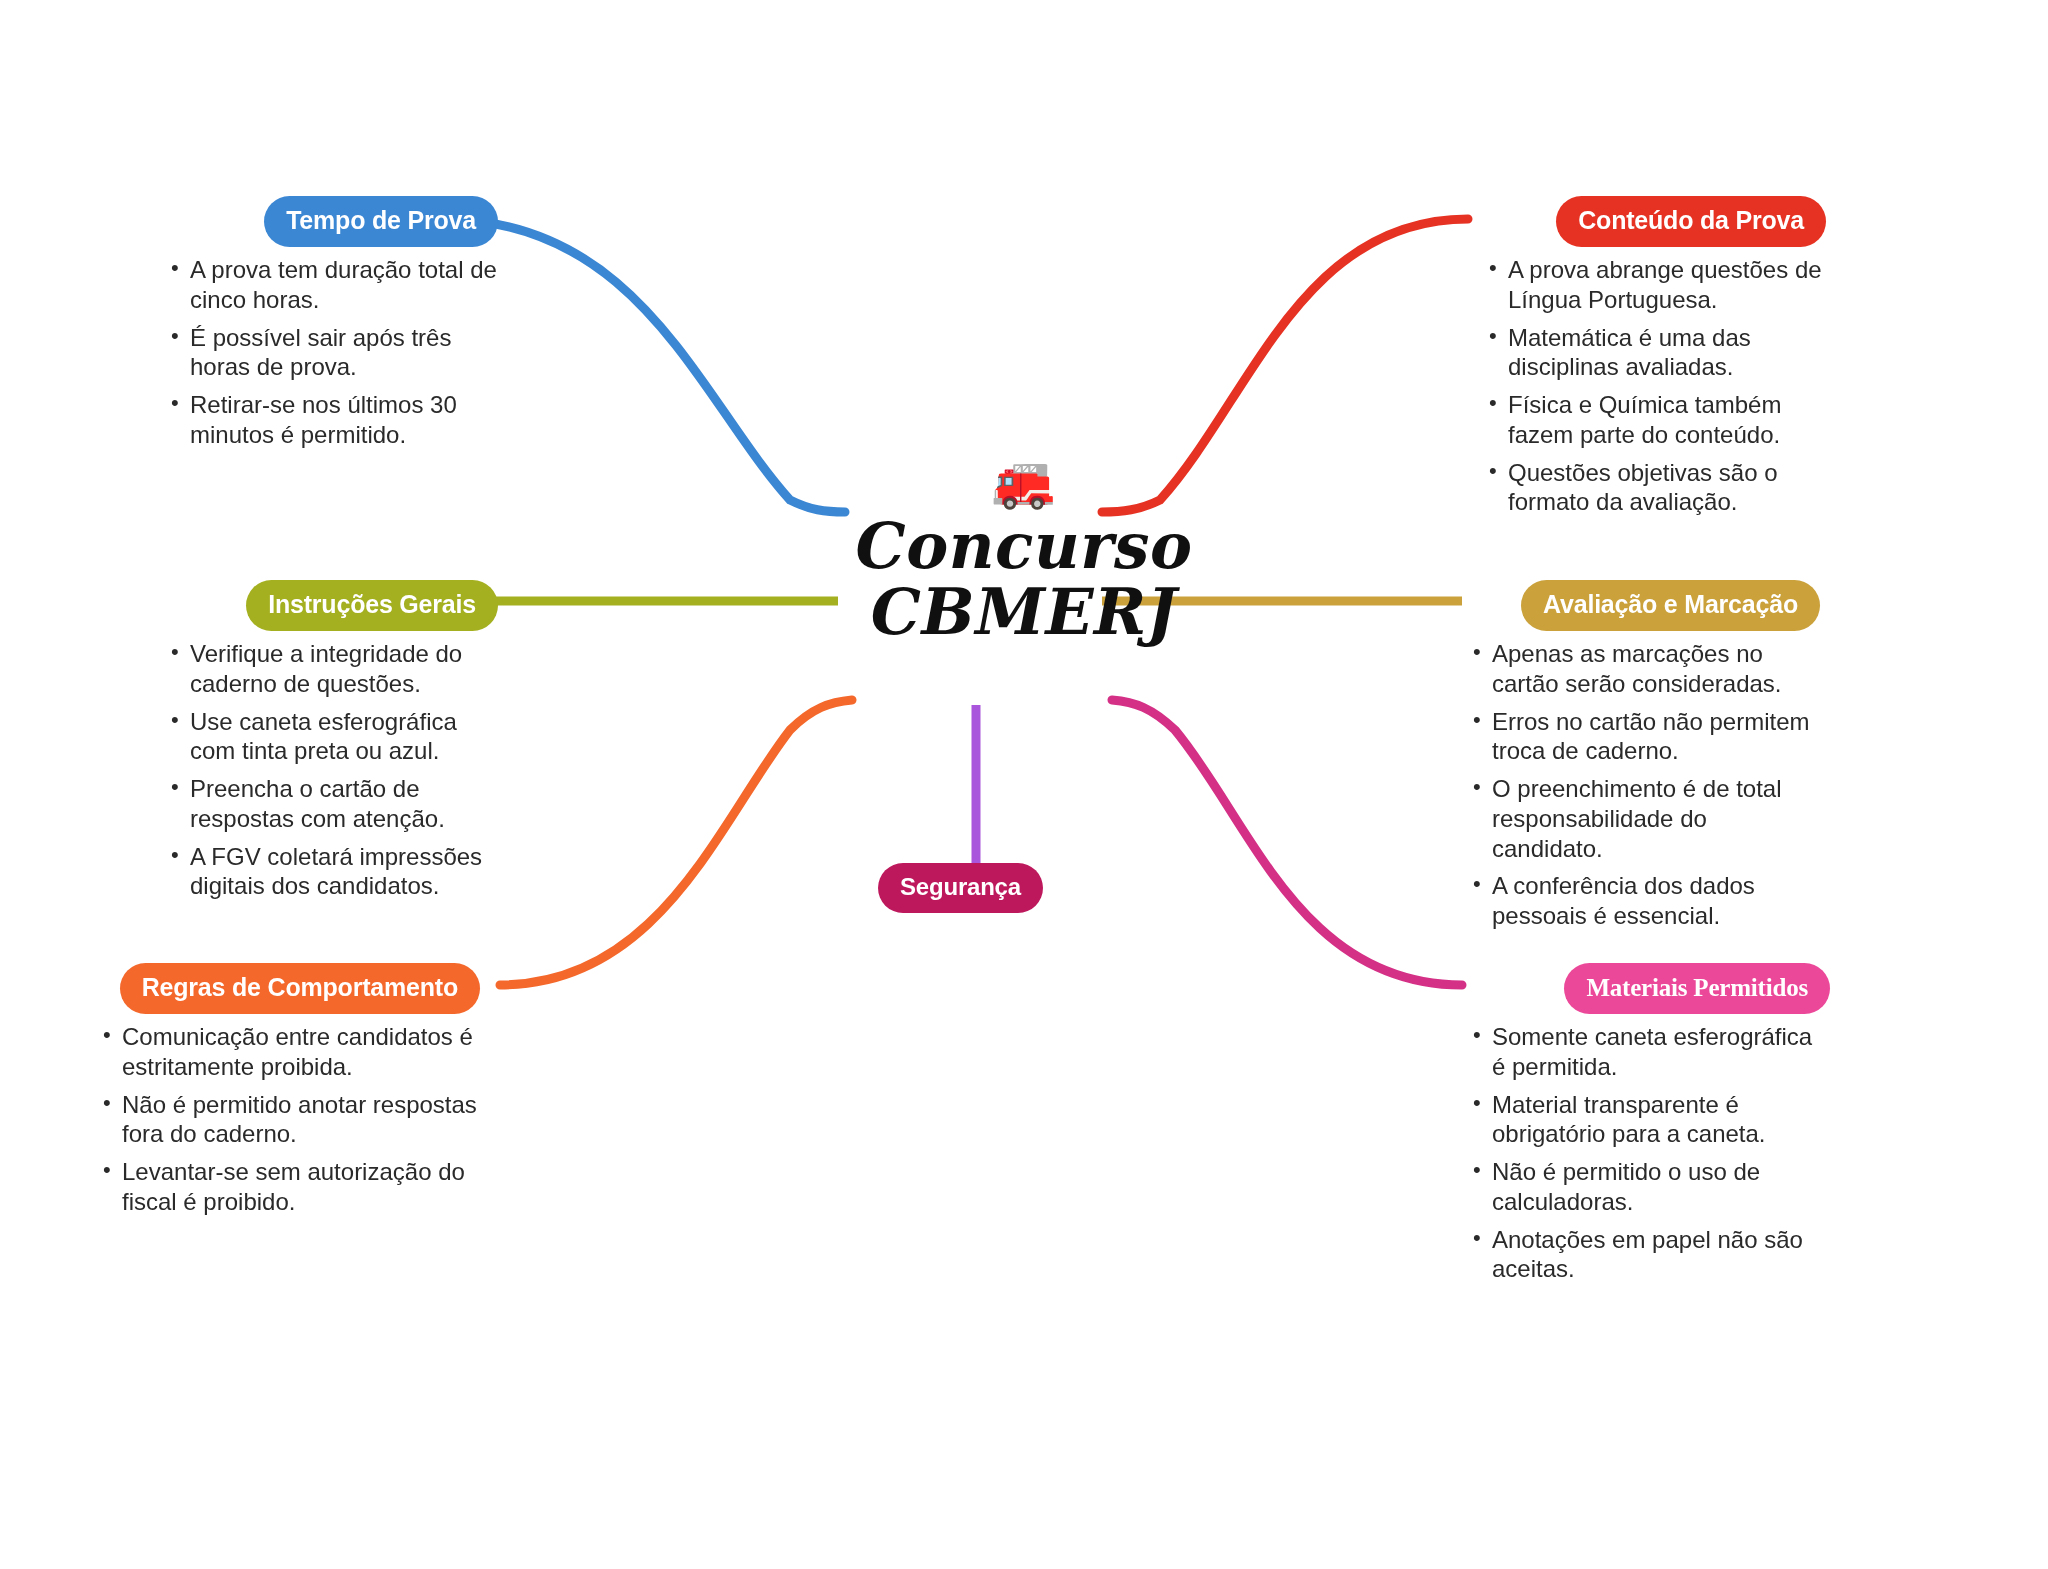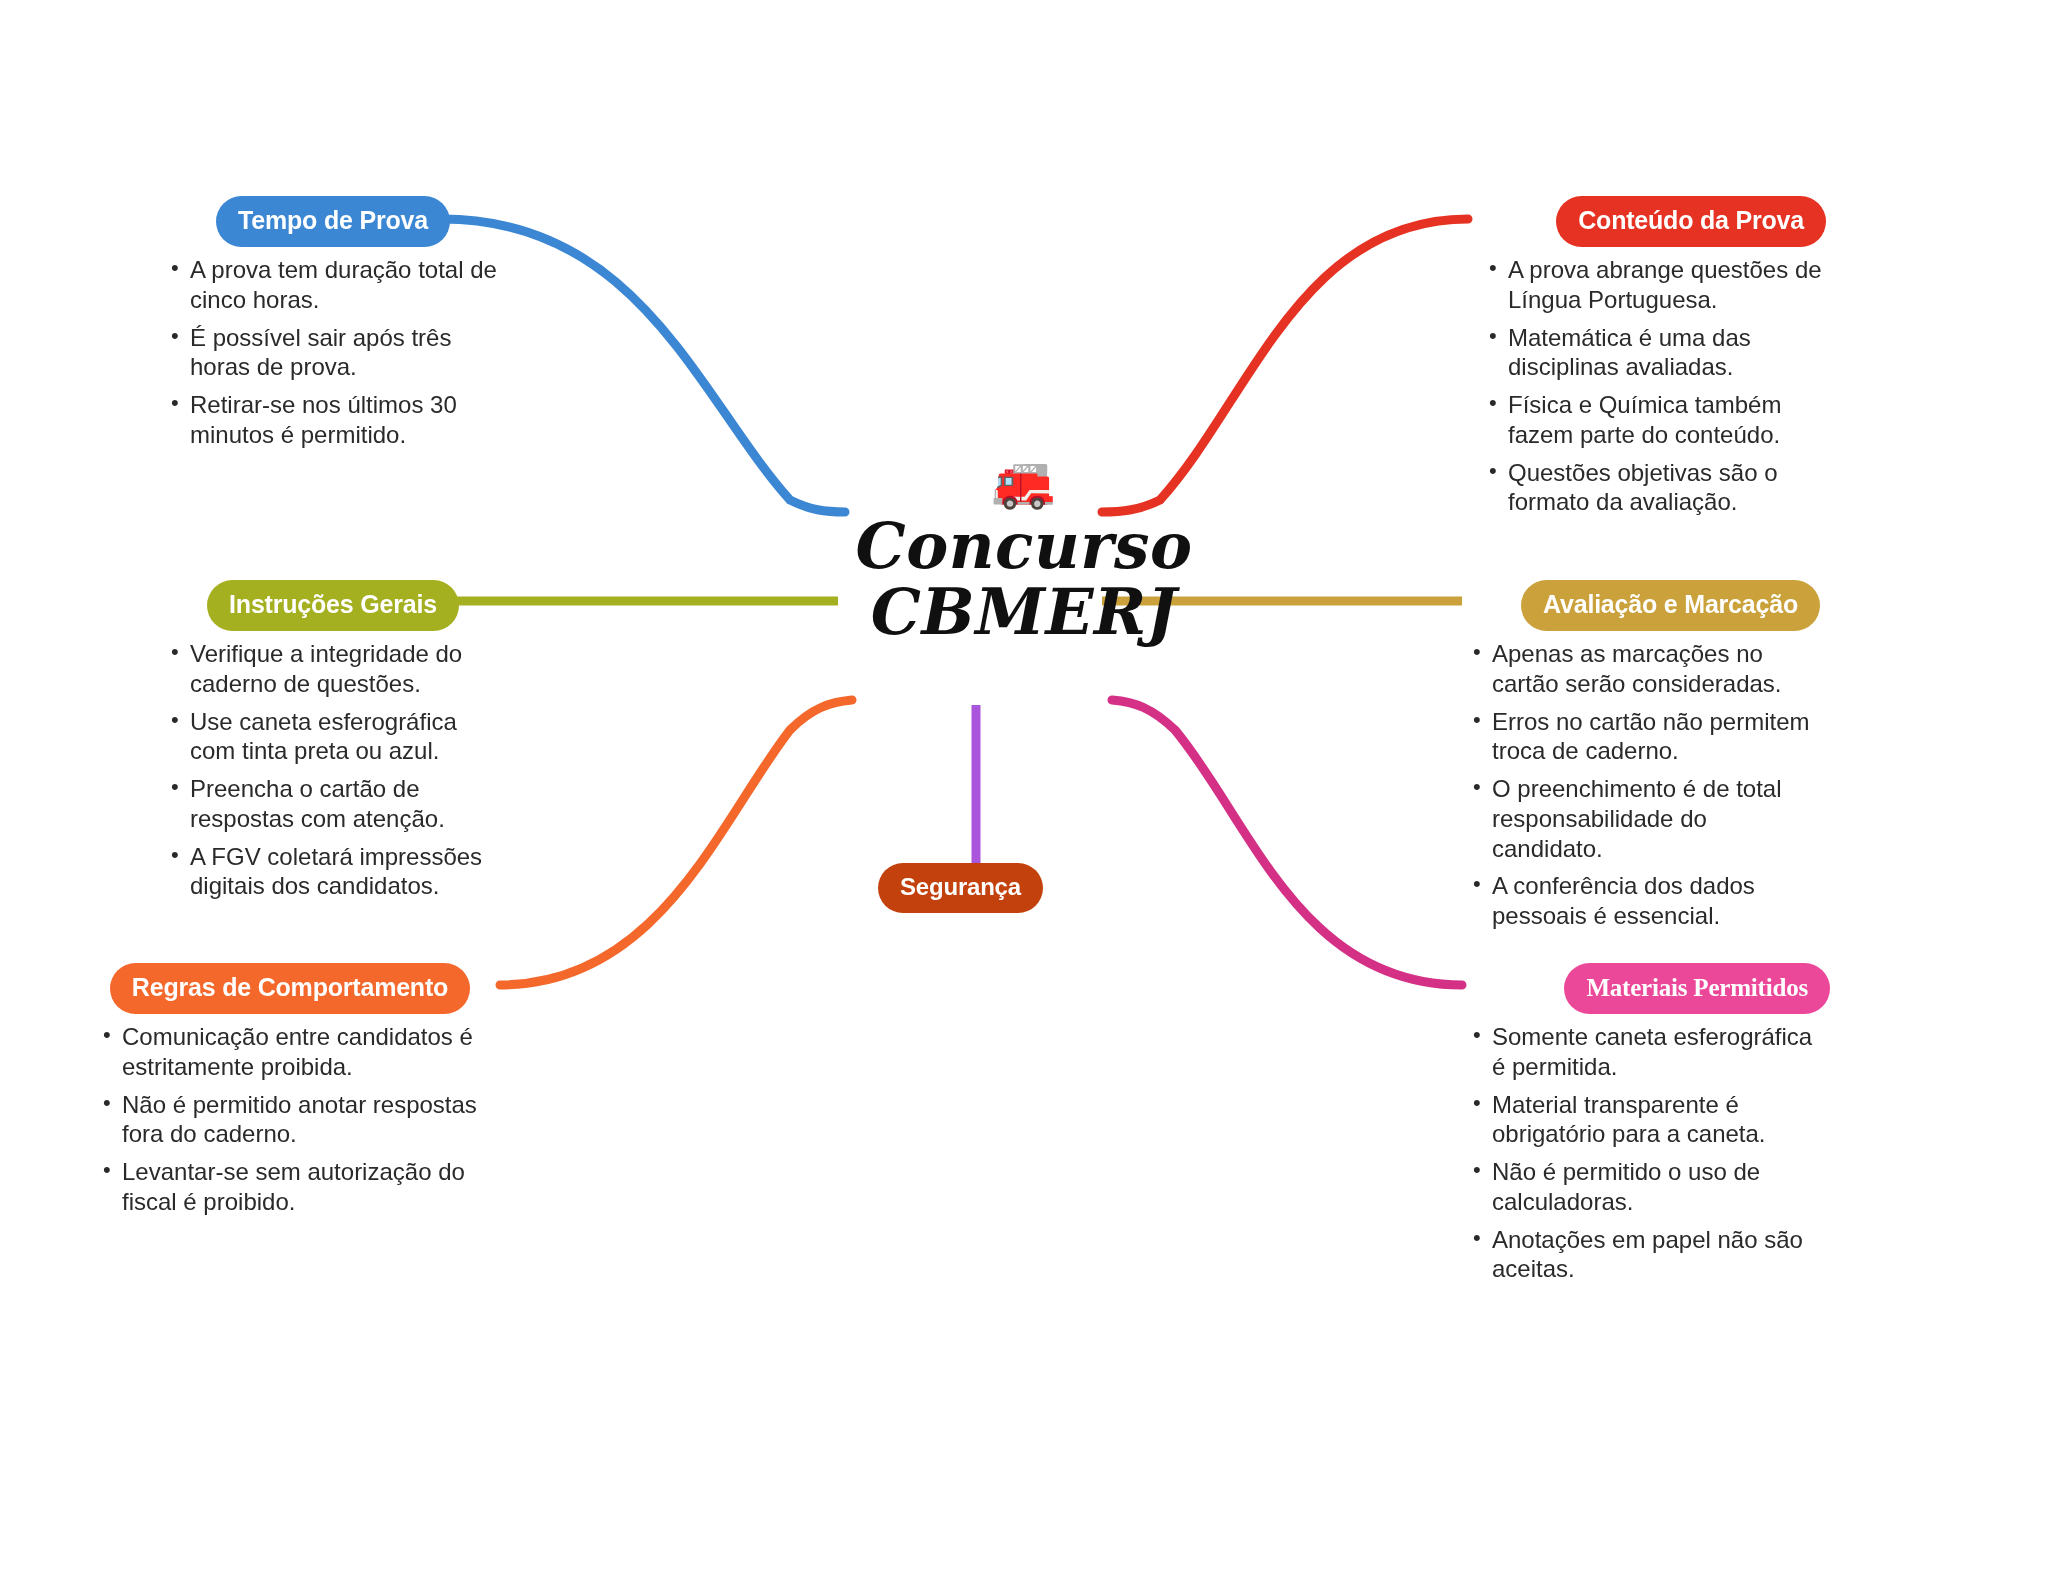--- a/index.html
+++ b/index.html
@@ -80,21 +80,21 @@
     letter-spacing: -0.2px;
   }
   .branch.right .pill-row {
     display: flex;
     justify-content: flex-end;
     align-items: center;
   }
   .branch.left .pill-row,
   .branch.center .pill-row {
     display: flex;
-    justify-content: center;
+    justify-content: flex-end;
   }
   .branch.center .pill-row {
     justify-content: flex-start;
   }
 
   ul.points {
     list-style: none;
     margin: 8px 0 0 0;
     padding: 0;
   }
@@ -220,17 +220,17 @@
     <ul class="points">
       <li>Somente caneta esferográfica é permitida.</li>
       <li>Material transparente é obrigatório para a caneta.</li>
       <li>Não é permitido o uso de calculadoras.</li>
       <li>Anotações em papel não são aceitas.</li>
     </ul>
   </div>
 
   <div class="branch center" id="branch-seguranca">
     <div class="pill-row">
-      <span class="pill" style="background-color: #c2410c;">Segurança</span>
+      <span class="pill" style="background-color: #be185d;">Segurança</span>
     </div>
   </div>
 
 </div>
 
 </body></html>

